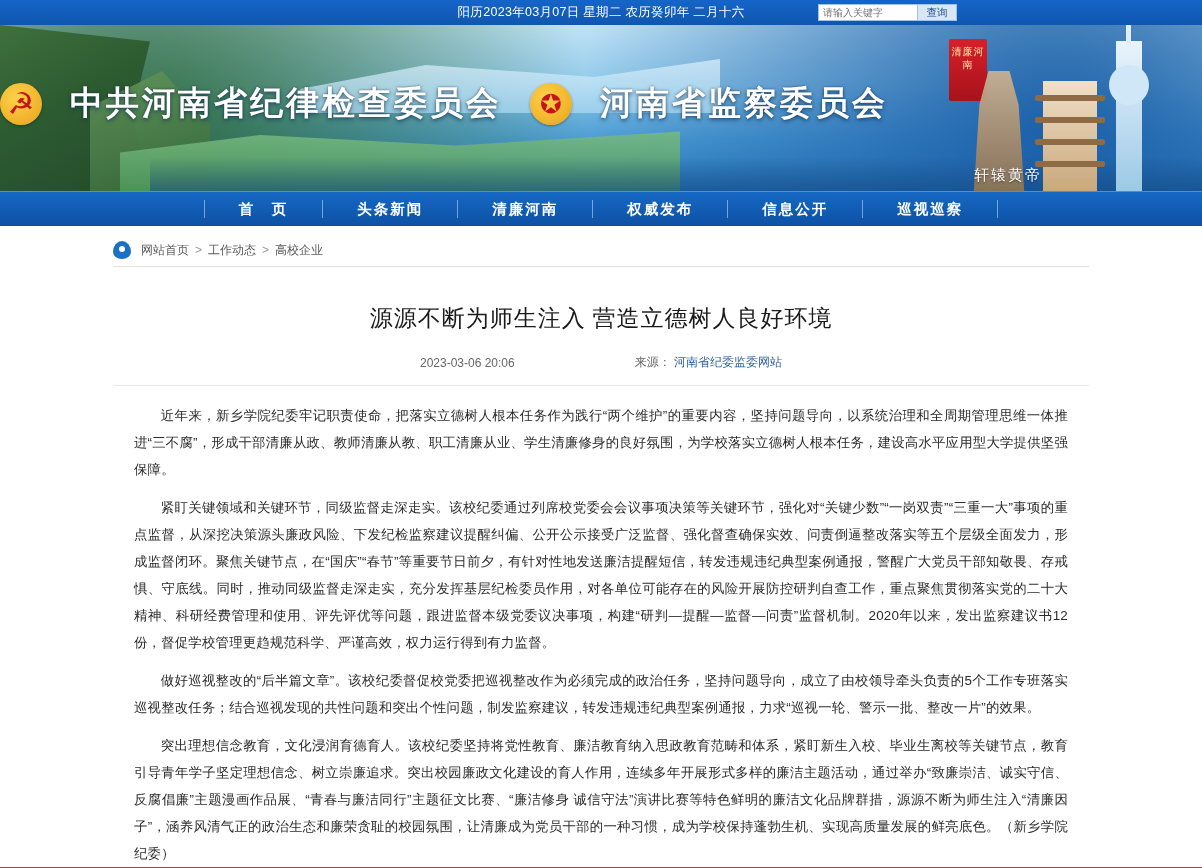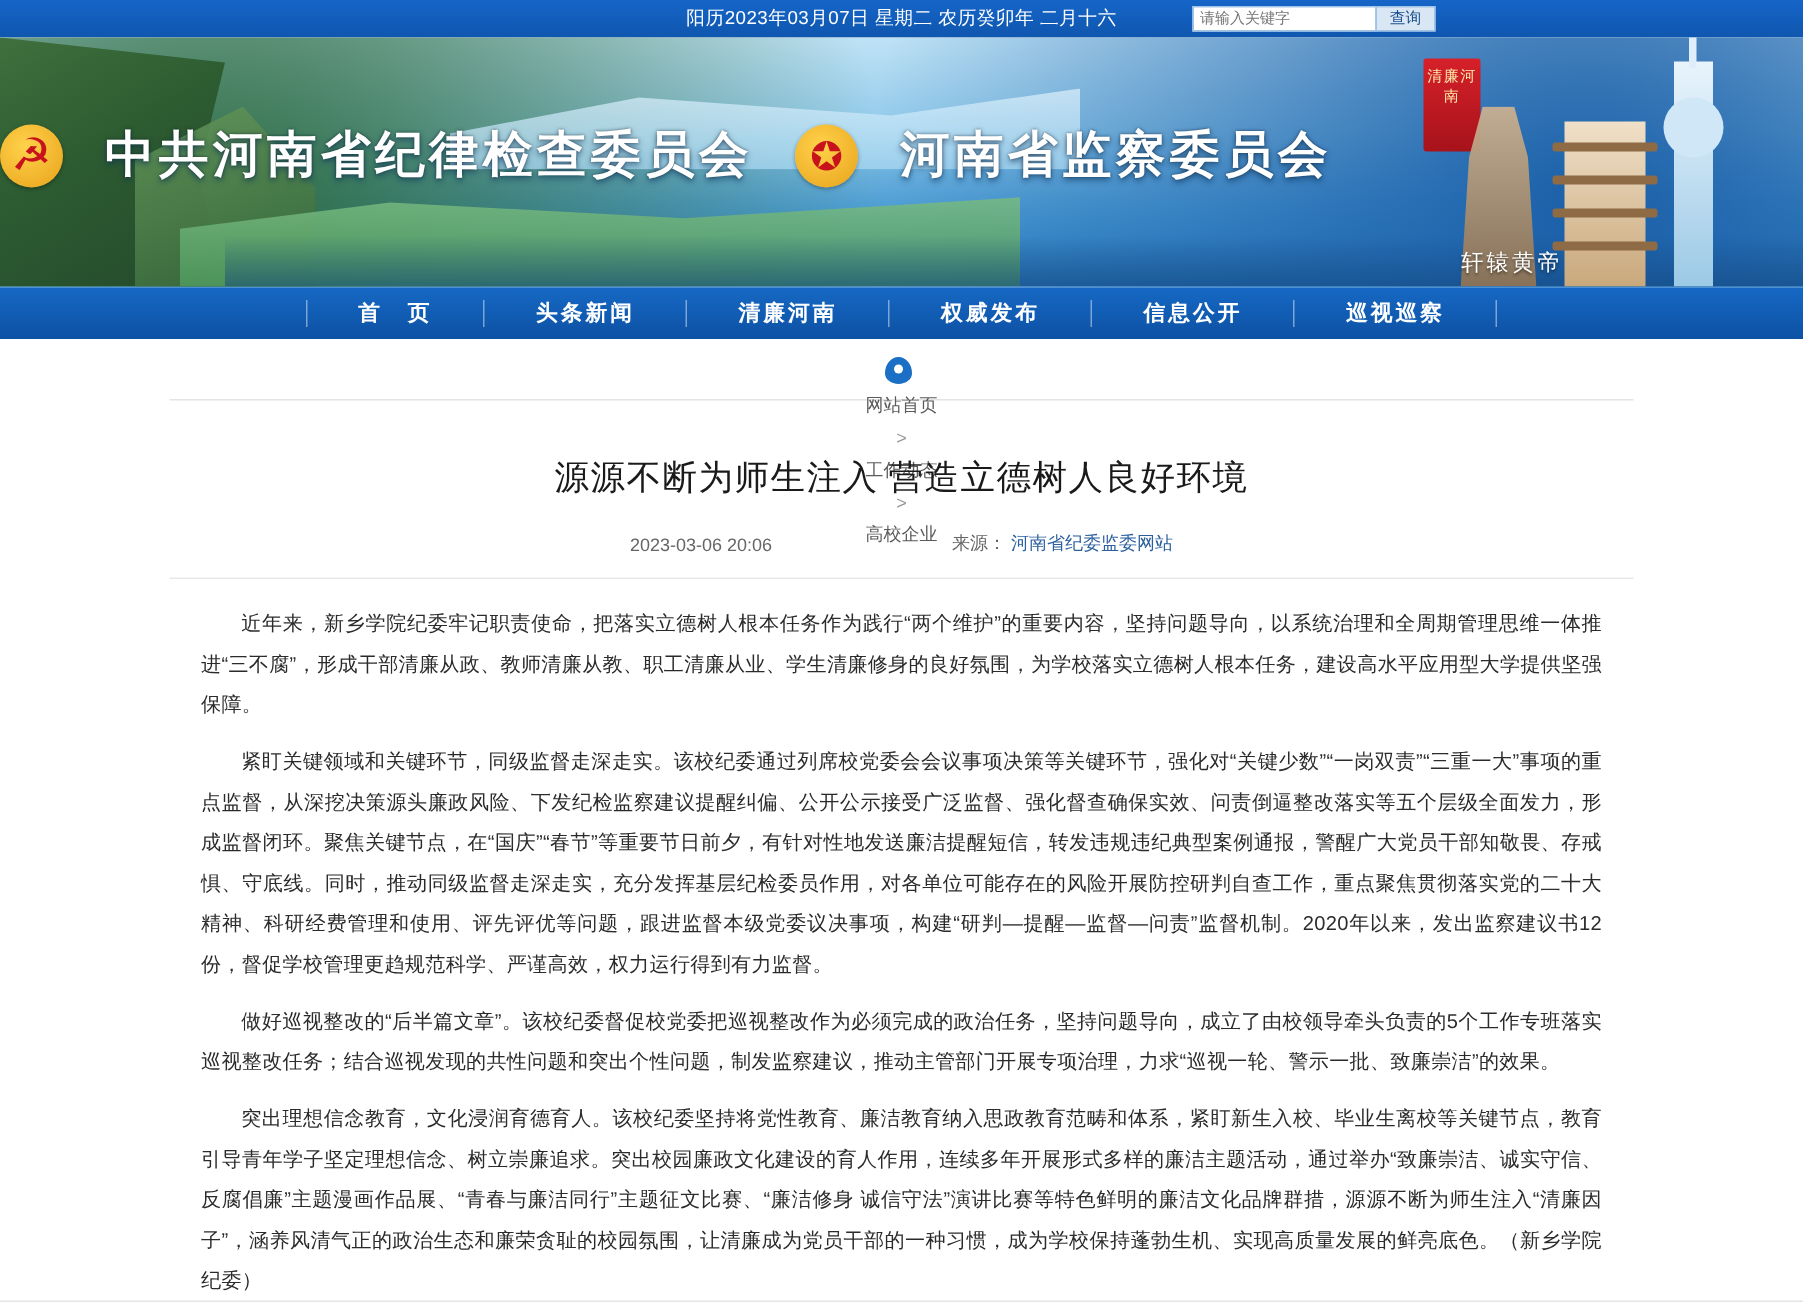--- a/index.html
+++ b/index.html
@@ -3,37 +3,37 @@
 <meta charset="utf-8">
 <style>
   * { box-sizing: border-box; }
   html, body { margin:0; padding:0; }
   body {
     width:1202px; height:868px;
     font-family:"Liberation Sans", sans-serif;
     background:#ffffff;
     overflow:hidden;
   }
-  .page { position:relative; width:1202px; height:868px; background:#e5e5e5; }
+  .page { position:relative; width:1202px; height:868px; background:#c2410c; }
 
   
   .topbar {
     height:25px;
     background:linear-gradient(#1565c8,#0f56ae);
     display:flex; align-items:center; justify-content:center;
     position:relative;
     color:#fff; font-size:12.5px;
   }
   .topbar .date { letter-spacing:.3px; }
   .searchwrap {
     position:absolute; right:245px; top:4px;
     display:flex; align-items:center;
   }
   .searchwrap input {
-    width:122px; height:17px; border:1px solid #9fc3e8; border-right:none;
+    width:99px; height:17px; border:1px solid #9fc3e8; border-right:none;
     font-size:10px; color:#9aa7b4; padding:0 4px; outline:none;
     background:#fff;
   }
   .searchwrap .btn {
     width:40px; height:17px; background:#d9e6f3; border:1px solid #9fc3e8;
     color:#1a4f8f; font-size:10.5px; line-height:15px; text-align:center;
     cursor:pointer;
   }
 
   
@@ -149,21 +149,21 @@
     border-right:1px solid rgba(255,255,255,.45);
     line-height:18px;
   }
   .nav li:first-child { border-left:1px solid rgba(255,255,255,.45); }
 
   
   .content { width:1202px; padding:0 0 0 0; background:#fff; }
   .crumbs {
     width:976px; margin:0 auto; height:36px;
     display:flex; align-items:center; gap:6px;
-    font-size:12px; color:#5a5a5a; padding-top:12px;flex-direction:column;
+    font-size:12px; color:#5a5a5a; padding-top:12px;
   }
   .pin {
     width:18px; height:18px; border-radius:50% 50% 50% 50%/60% 60% 40% 40%;
     background:#1b6fc4; position:relative; flex:0 0 auto;
     margin-right:4px;
   }
   .pin:after {
     content:""; position:absolute; left:6px; top:5px; width:6px; height:6px;
     border-radius:50%; background:#fff;
   }
@@ -262,19 +262,19 @@
         <span>
           <span class="src-label">来源：</span>
           <span class="src-val">河南省纪委监委网站</span>
         </span>
       </div>
       <div class="meta-rule"></div>
 
       <div class="body">
         <p>近年来，新乡学院纪委牢记职责使命，把落实立德树人根本任务作为践行“两个维护”的重要内容，坚持问题导向，以系统治理和全周期管理思维一体推进“三不腐”，形成干部清廉从政、教师清廉从教、职工清廉从业、学生清廉修身的良好氛围，为学校落实立德树人根本任务，建设高水平应用型大学提供坚强保障。</p>
         <p>紧盯关键领域和关键环节，同级监督走深走实。该校纪委通过列席校党委会会议事项决策等关键环节，强化对“关键少数”“一岗双责”“三重一大”事项的重点监督，从深挖决策源头廉政风险、下发纪检监察建议提醒纠偏、公开公示接受广泛监督、强化督查确保实效、问责倒逼整改落实等五个层级全面发力，形成监督闭环。聚焦关键节点，在“国庆”“春节”等重要节日前夕，有针对性地发送廉洁提醒短信，转发违规违纪典型案例通报，警醒广大党员干部知敬畏、存戒惧、守底线。同时，推动同级监督走深走实，充分发挥基层纪检委员作用，对各单位可能存在的风险开展防控研判自查工作，重点聚焦贯彻落实党的二十大精神、科研经费管理和使用、评先评优等问题，跟进监督本级党委议决事项，构建“研判—提醒—监督—问责”监督机制。2020年以来，发出监察建议书12份，督促学校管理更趋规范科学、严谨高效，权力运行得到有力监督。</p>
-        <p>做好巡视整改的“后半篇文章”。该校纪委督促校党委把巡视整改作为必须完成的政治任务，坚持问题导向，成立了由校领导牵头负责的5个工作专班落实巡视整改任务；结合巡视发现的共性问题和突出个性问题，制发监察建议，推动主管部门开展专项治理，力求“巡视一轮、警示一批、致廉崇洁”的效果。</p>
+        <p>做好巡视整改的“后半篇文章”。该校纪委督促校党委把巡视整改作为必须完成的政治任务，坚持问题导向，成立了由校领导牵头负责的5个工作专班落实巡视整改任务；结合巡视发现的共性问题和突出个性问题，制发监察建议，转发违规违纪典型案例通报，力求“巡视一轮、警示一批、整改一片”的效果。</p>
         <p>突出理想信念教育，文化浸润育德育人。该校纪委坚持将党性教育、廉洁教育纳入思政教育范畴和体系，紧盯新生入校、毕业生离校等关键节点，教育引导青年学子坚定理想信念、树立崇廉追求。突出校园廉政文化建设的育人作用，连续多年开展形式多样的廉洁主题活动，通过举办“致廉崇洁、诚实守信、反腐倡廉”主题漫画作品展、“青春与廉洁同行”主题征文比赛、“廉洁修身 诚信守法”演讲比赛等特色鲜明的廉洁文化品牌群措，源源不断为师生注入“清廉因子”，涵养风清气正的政治生态和廉荣贪耻的校园氛围，让清廉成为党员干部的一种习惯，成为学校保持蓬勃生机、实现高质量发展的鲜亮底色。（新乡学院纪委）</p>
       </div>
 
     </div>
   </div>
 </div>
 
 </body></html>

